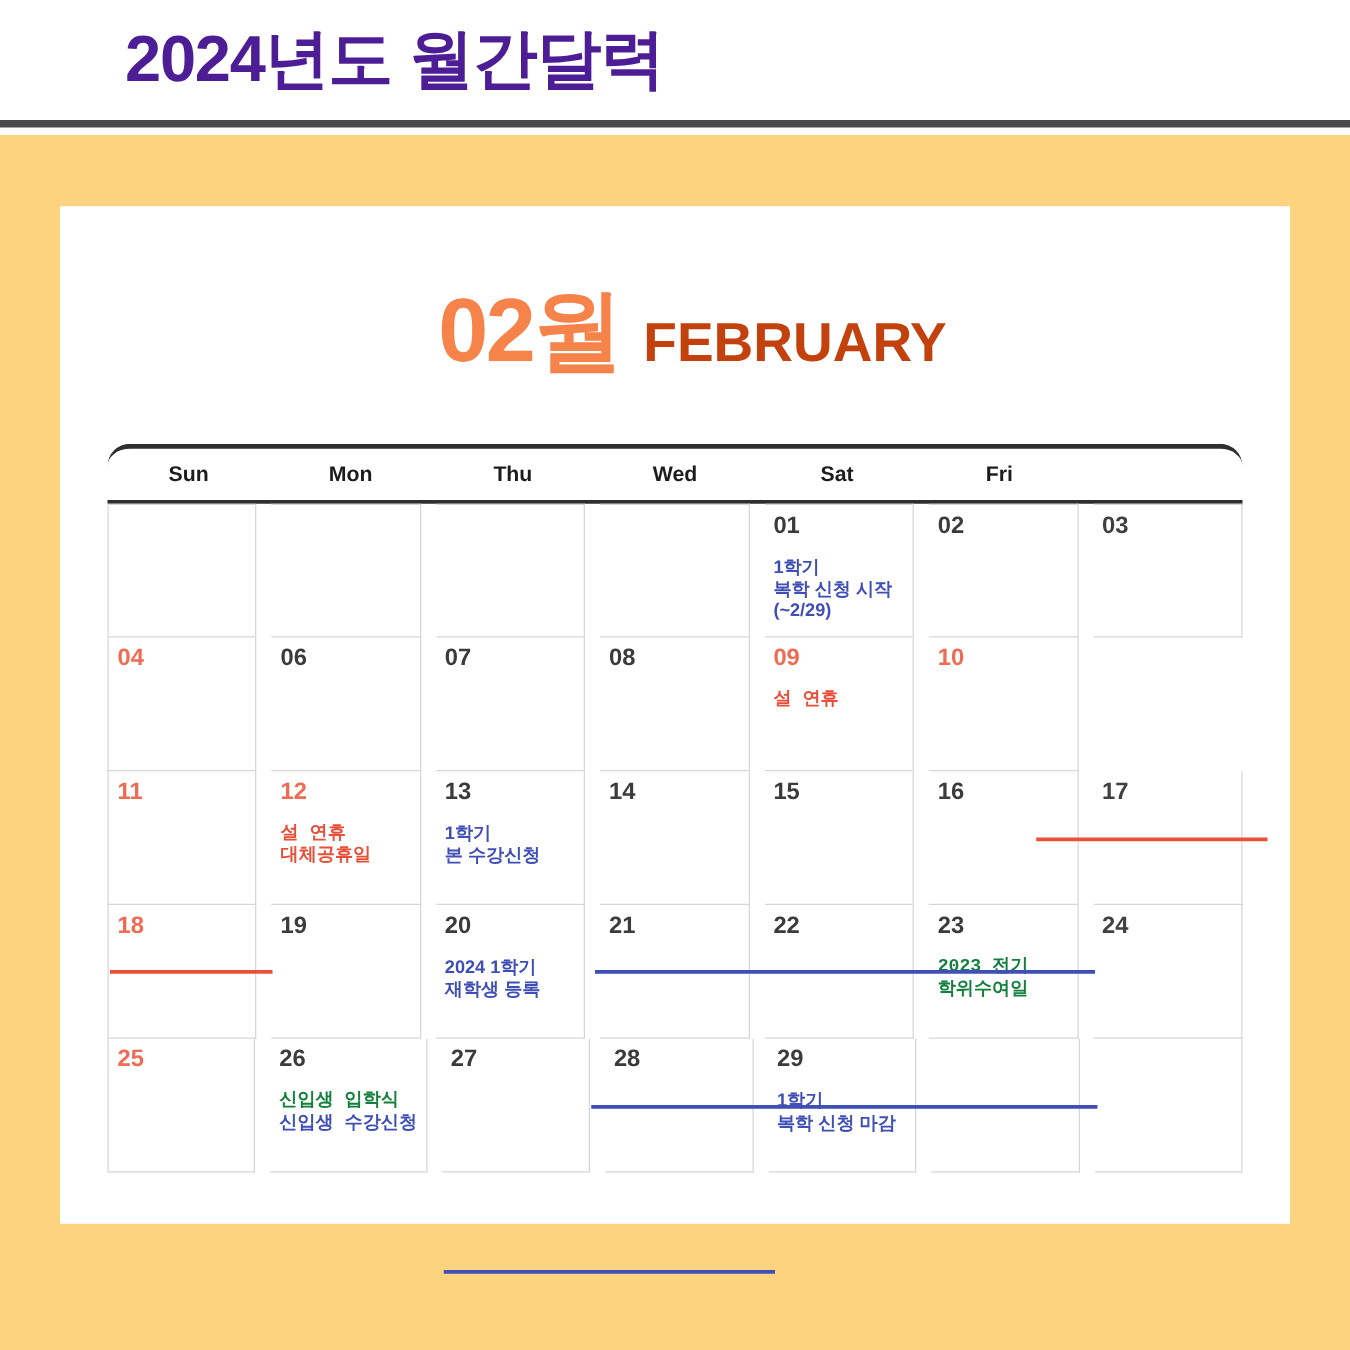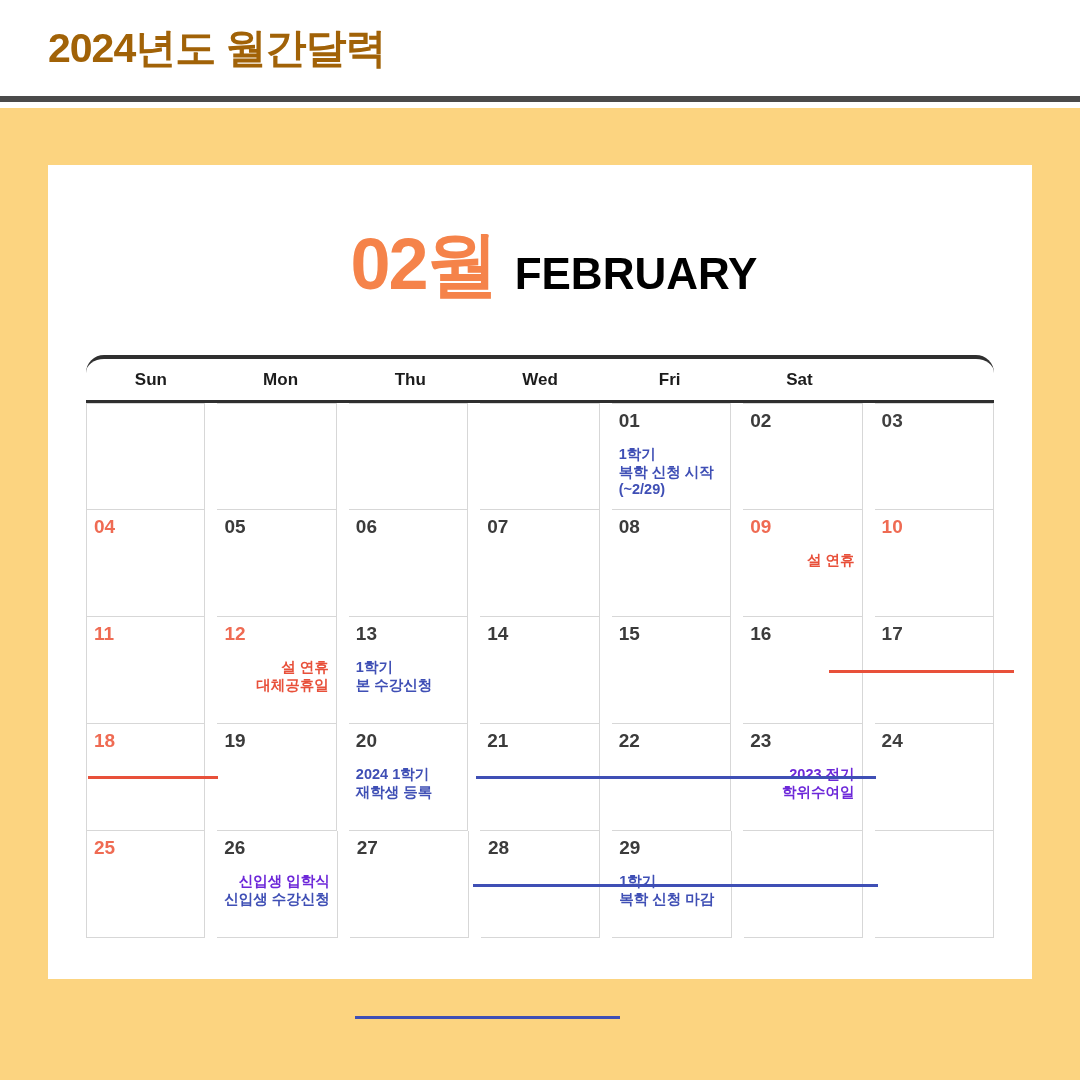--- a/index.html
+++ b/index.html
@@ -23,24 +23,24 @@
   
   .header {
     height: 102px;
     background: #ffffff;
     display: flex;
     align-items: center;
     border-bottom: 6px solid #4a4a4a;
     box-sizing: border-box;
   }
   .header-title {
-    margin-left: 48px;
-    font-size: 41px;
-    font-weight: bold;
-    color: #a16207;
+    margin-left: 100px;
+    font-size: 52px;
+    font-weight: bold;
+    color: #4c1d95;
     letter-spacing: -1px;
   }
   
   .frame {
     position: absolute;
     top: 108px;
     left: 0;
     width: 1080px;
     height: 972px;
     background: #fcd480;
@@ -66,21 +66,21 @@
   }
   .month-ko {
     font-size: 72px;
     font-weight: bold;
     color: #f5834a;
     letter-spacing: -2px;
   }
   .month-en {
     font-size: 44px;
     font-weight: bold;
-    color: #000000;
+    color: #c2410c;
     letter-spacing: 0px;
   }
   
   .calendar {
     margin: 42px 38px 0 38px;
     border-top: 4px solid #2f2f2f;
     border-radius: 18px;
   }
   .dow-row {
     display: grid;
@@ -127,22 +127,22 @@
     margin-top: 16px;
     line-height: 1.22;
   }
   .ev {
     font-size: 14.5px;
     font-weight: bold;
     white-space: nowrap;
   }
   .ev.blue { color: #3f4fb5; }
   .ev.red { color: #e8503a; }
-  .ev.purple { color: #6d28d9; }
-  .ev.center { text-align: right; padding-right: 7px; }
+  .ev.purple { color: #15803d; }
+  .ev.center { text-align: left; padding-right: 7px; font-family: Liberation Mono, monospace; }
   
   .bar {
     position: absolute;
     height: 3px;
     z-index: 5;
   }
   .bar.blue { background: #3f4fb5; }
   .bar.red { background: #e8503a; }
 </style>
 </head>
@@ -161,22 +161,22 @@
         <span class="month-ko">02월</span>
         <span class="month-en">FEBRUARY</span>
       </div>
 
       <div class="calendar">
         <div class="dow-row" id="dow-row">
             <div class="dow">Sun</div>
             <div class="dow">Mon</div>
             <div class="dow">Thu</div>
             <div class="dow">Wed</div>
+            <div class="dow">Sat</div>
             <div class="dow">Fri</div>
-            <div class="dow">Sat</div>
           </div>
         <div id="weeks-container">
             <div class="week">
               <div class="cell"></div>
               <div class="cell"></div>
               <div class="cell"></div>
               <div class="cell"></div>
               <div class="cell">
                 <div class="daynum">01</div>
                 <div class="events">
@@ -188,23 +188,20 @@
               <div class="cell">
                 <div class="daynum">02</div>
               </div>
               <div class="cell">
                 <div class="daynum sat">03</div>
               </div>
             </div>
             <div class="week">
               <div class="cell">
                 <div class="daynum sun">04</div>
-              </div>
-              <div class="cell">
-                <div class="daynum">05</div>
               </div>
               <div class="cell">
                 <div class="daynum">06</div>
               </div>
               <div class="cell">
                 <div class="daynum">07</div>
               </div>
               <div class="cell">
                 <div class="daynum">08</div>
               </div>

